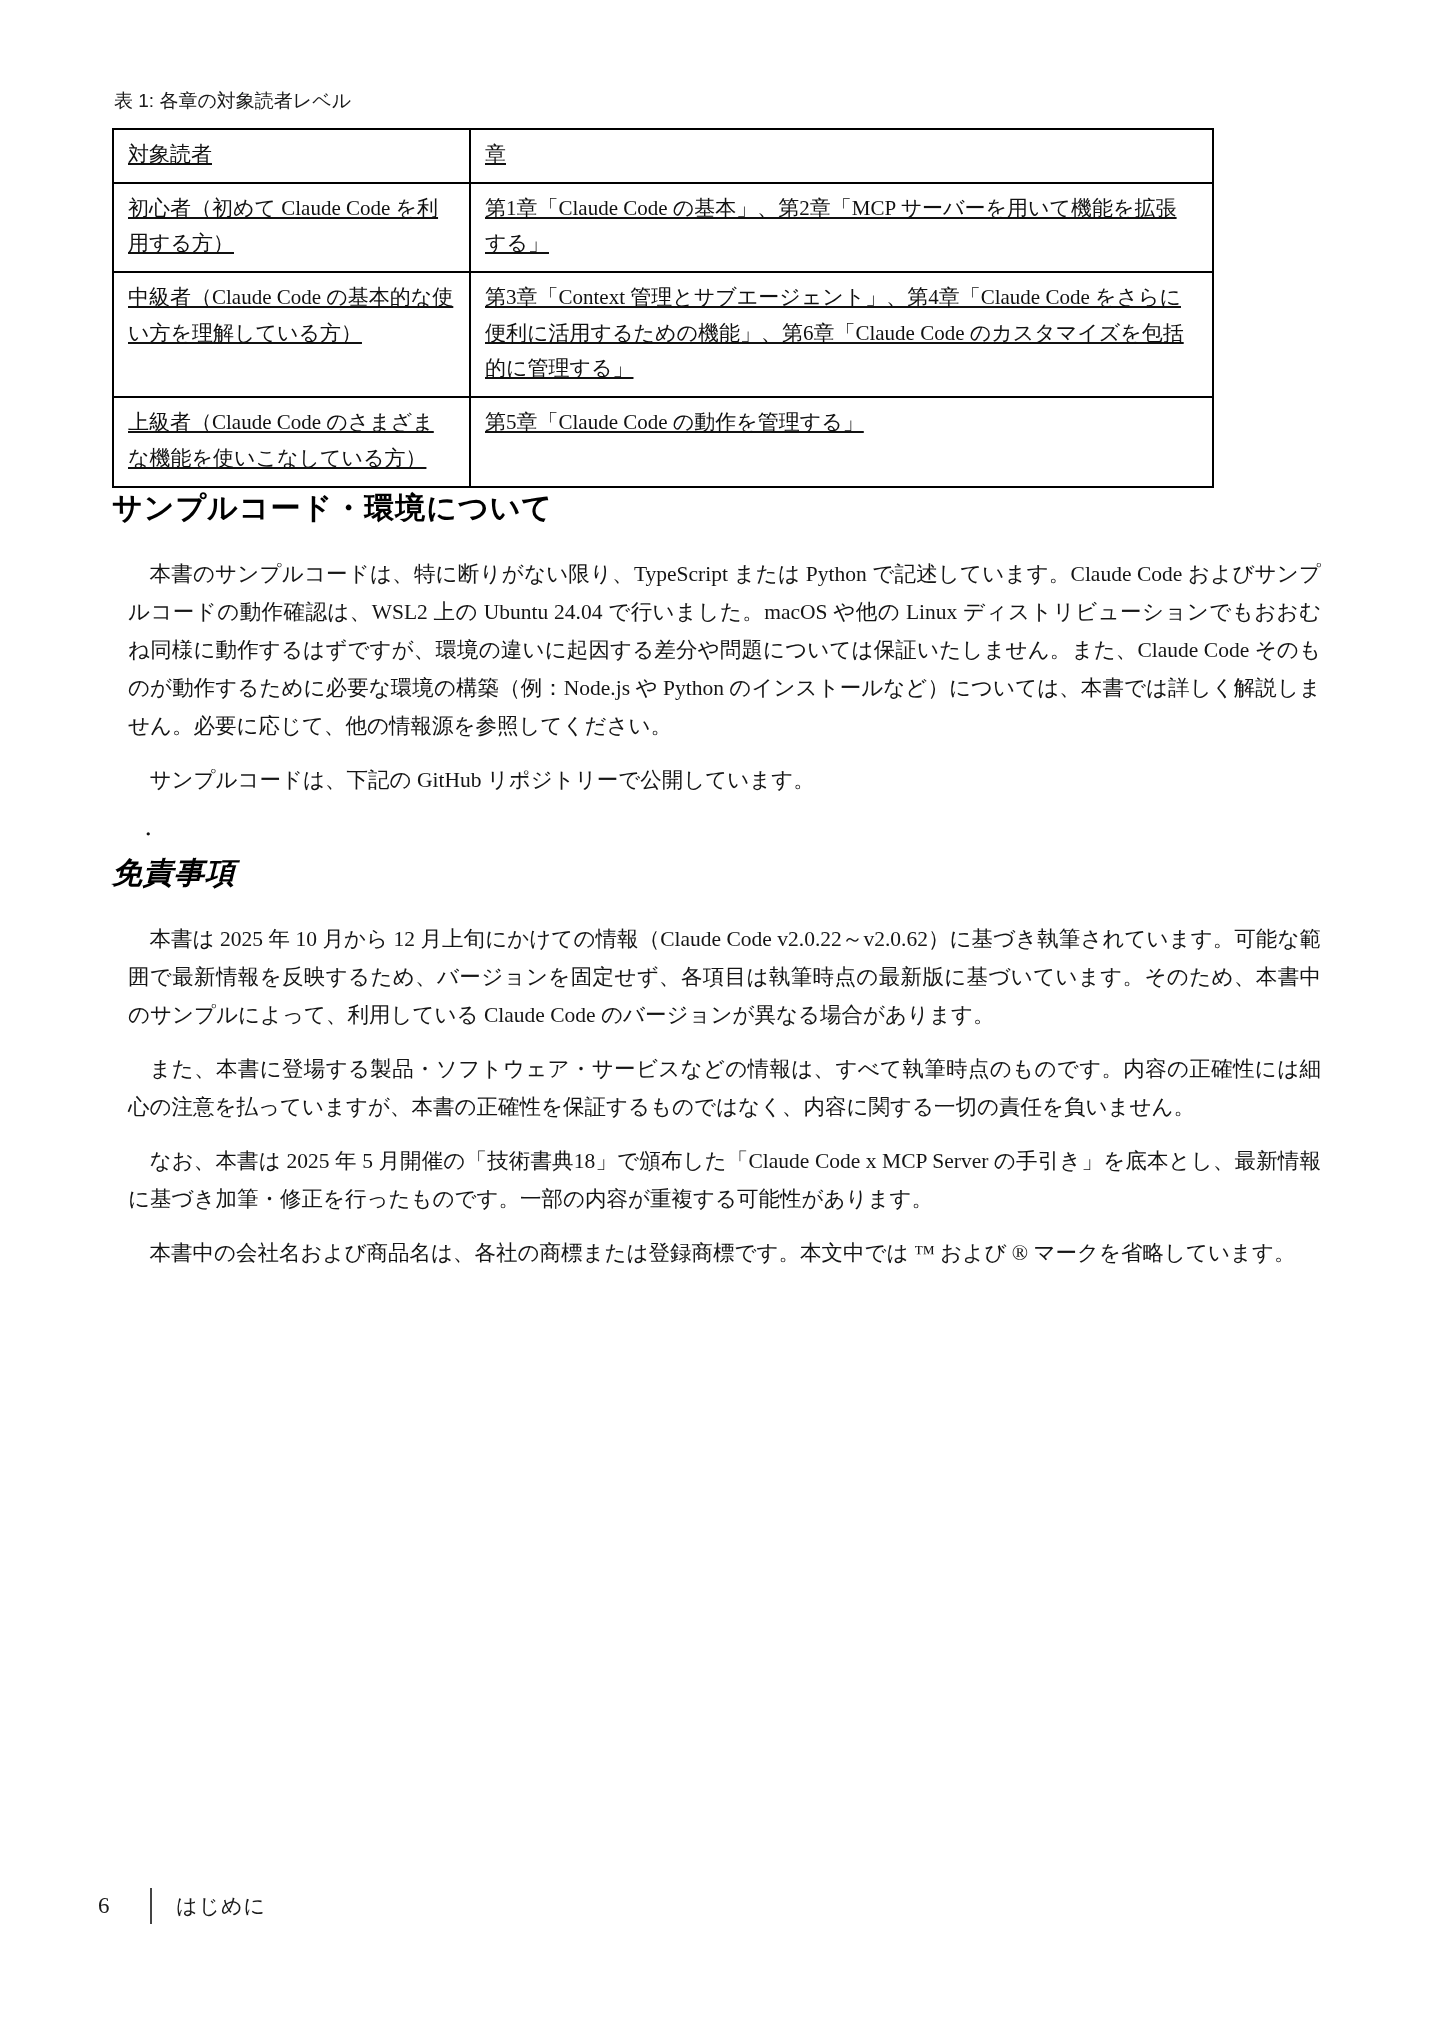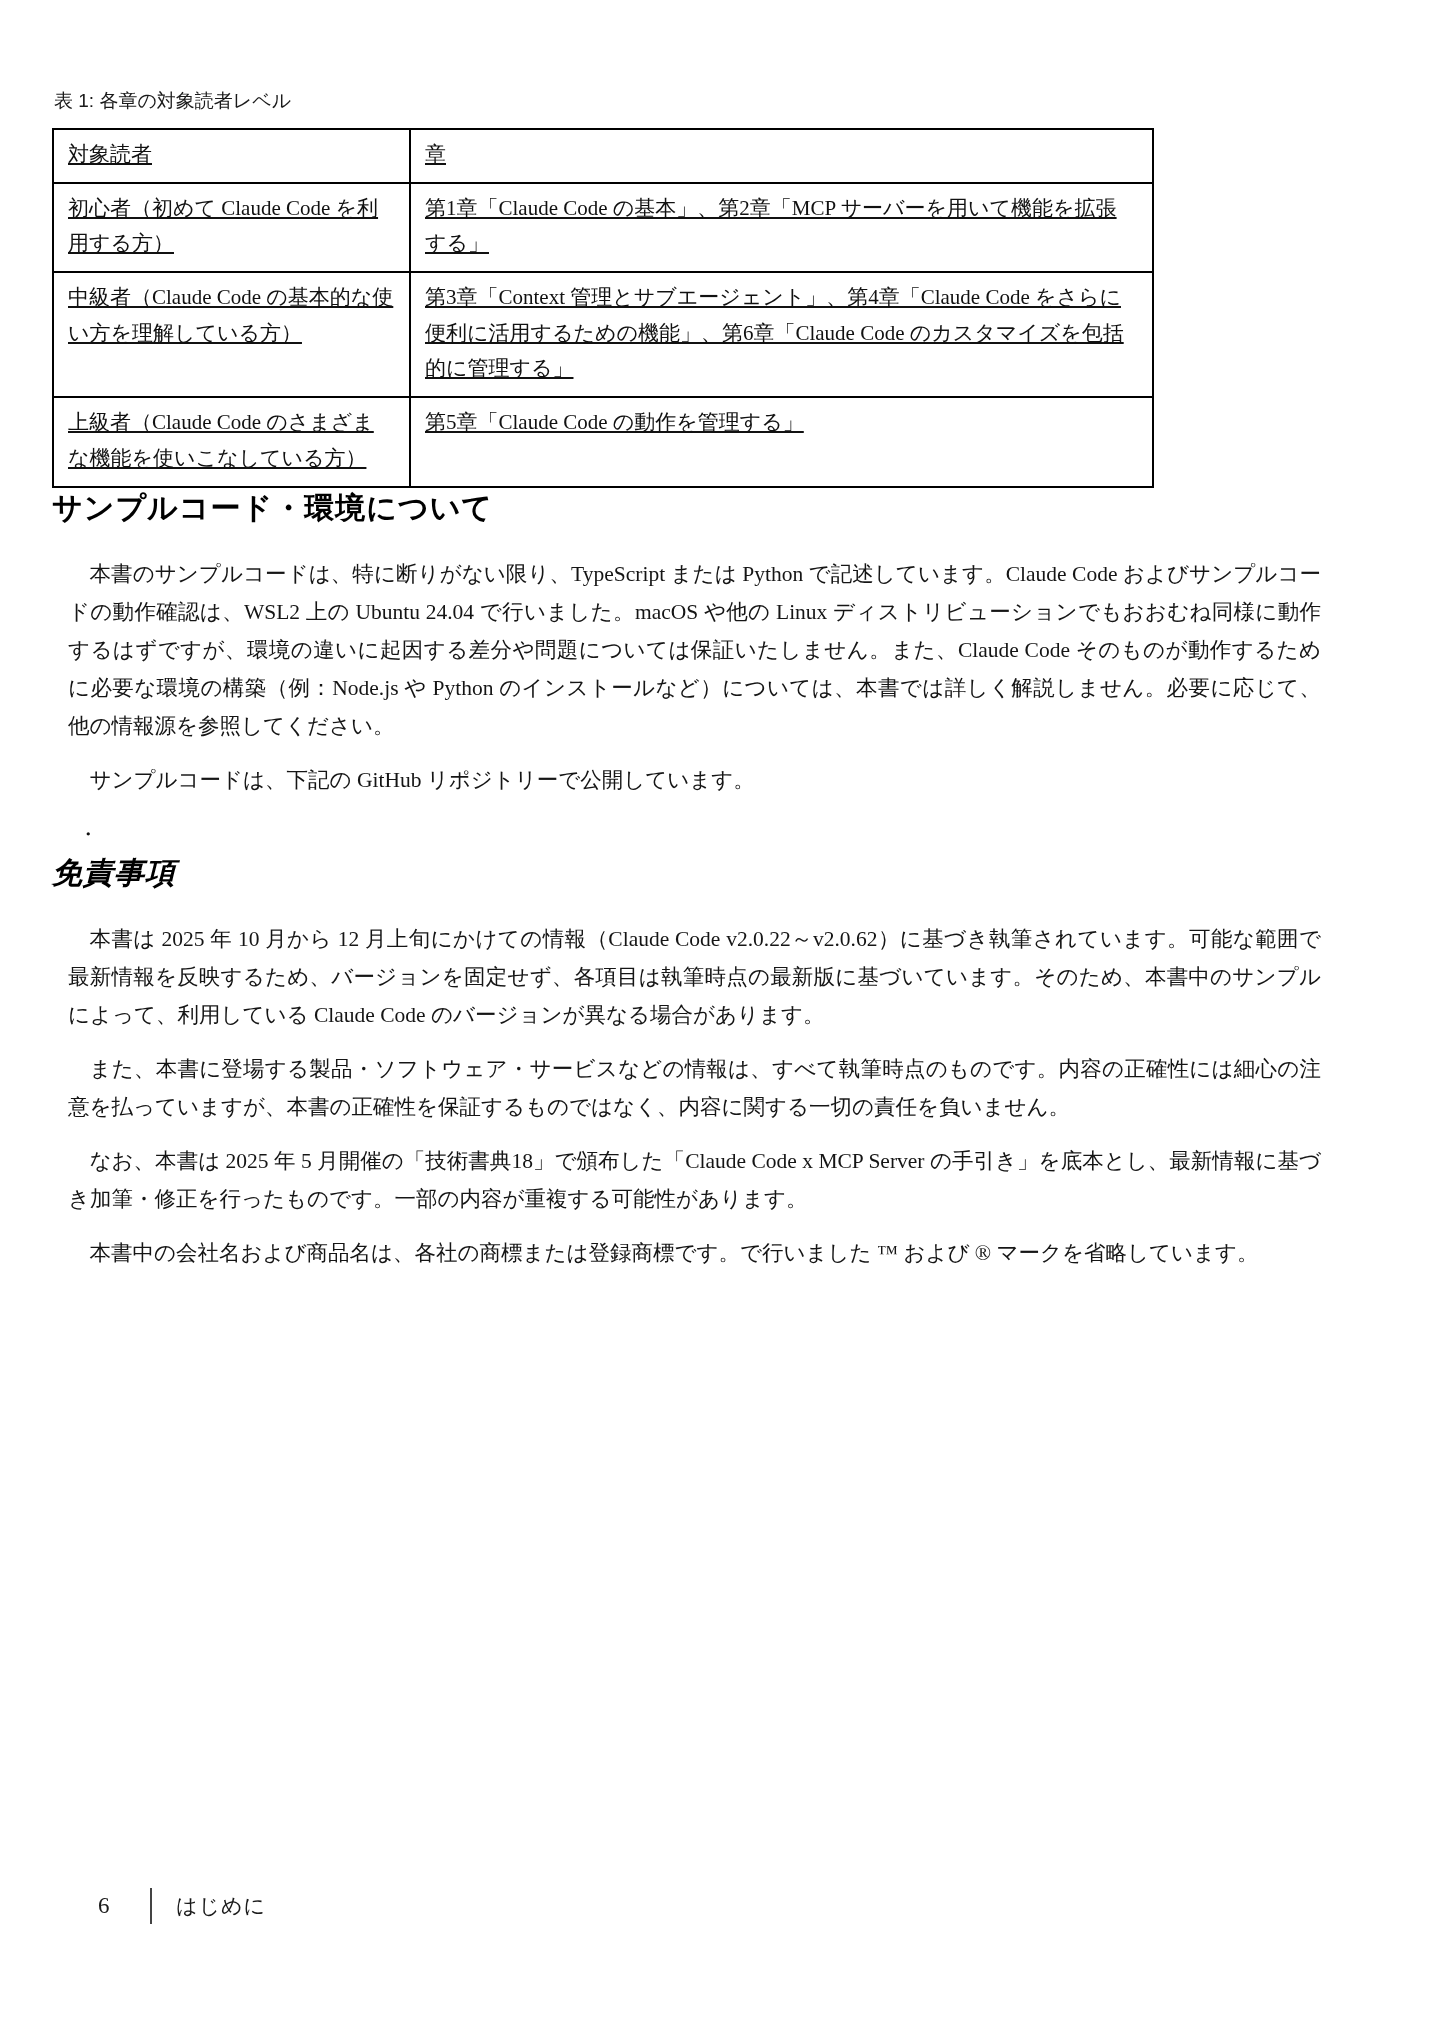--- a/index.html
+++ b/index.html
@@ -11,21 +11,21 @@
     position: relative;
     width: 1433px;
     height: 2024px;
     margin: 0 auto;
     background: #ffffff;
     overflow: hidden;
     color: #111111;
     font-family: "Liberation Serif", "DejaVu Serif", serif;
   }
   .content {
-    padding: 88px 96px 0 52px;
+    padding: 88px 96px 0 112px;
   }
   .table-caption {
     font-family: "Liberation Sans", "DejaVu Sans", sans-serif;
     font-size: 19px;
     color: #1a1a1a;
     margin: 0 0 14px 2px;
   }
   table.reader-table {
     border-collapse: collapse;
     width: 1100px;
@@ -157,21 +157,21 @@
         <span class="bullet-marker">・</span>
       </div>
     </div>
 
     <h2 class="section-heading heading-2">免責事項</h2>
 
     <div class="body-text">
       <p>本書は 2025 年 10 月から 12 月上旬にかけての情報（Claude Code v2.0.22～v2.0.62）に基づき執筆されています。可能な範囲で最新情報を反映するため、バージョンを固定せず、各項目は執筆時点の最新版に基づいています。そのため、本書中のサンプルによって、利用している Claude Code のバージョンが異なる場合があります。</p>
       <p>また、本書に登場する製品・ソフトウェア・サービスなどの情報は、すべて執筆時点のものです。内容の正確性には細心の注意を払っていますが、本書の正確性を保証するものではなく、内容に関する一切の責任を負いません。</p>
       <p>なお、本書は 2025 年 5 月開催の「技術書典18」で頒布した「Claude Code x MCP Server の手引き」を底本とし、最新情報に基づき加筆・修正を行ったものです。一部の内容が重複する可能性があります。</p>
-      <p>本書中の会社名および商品名は、各社の商標または登録商標です。で行いました ™ および ® マークを省略しています。</p>
+      <p>本書中の会社名および商品名は、各社の商標または登録商標です。本文中では ™ および ® マークを省略しています。</p>
     </div>
 
   </div>
 
   <div class="footer">
     <span class="page-number">6</span>
     <span class="divider"></span>
     <span class="chapter-name">はじめに</span>
   </div>
 </div>

